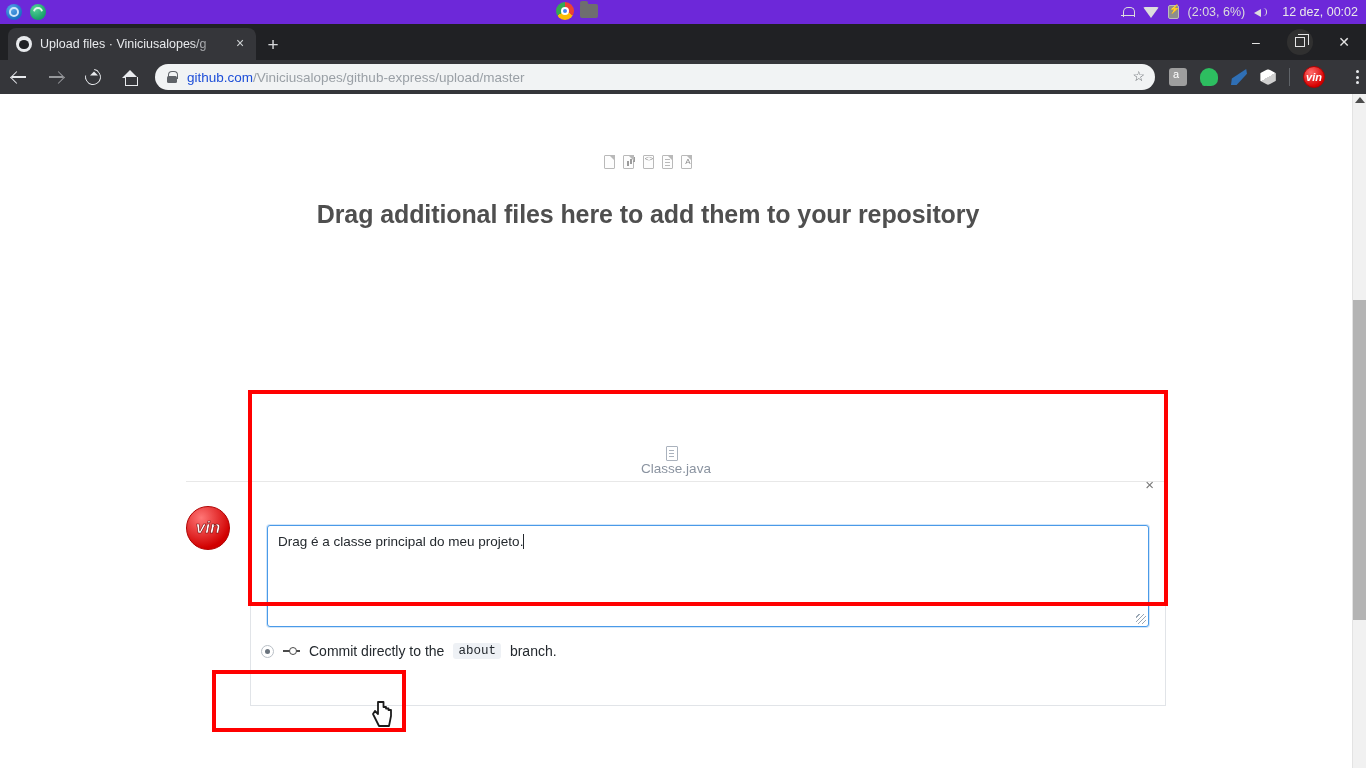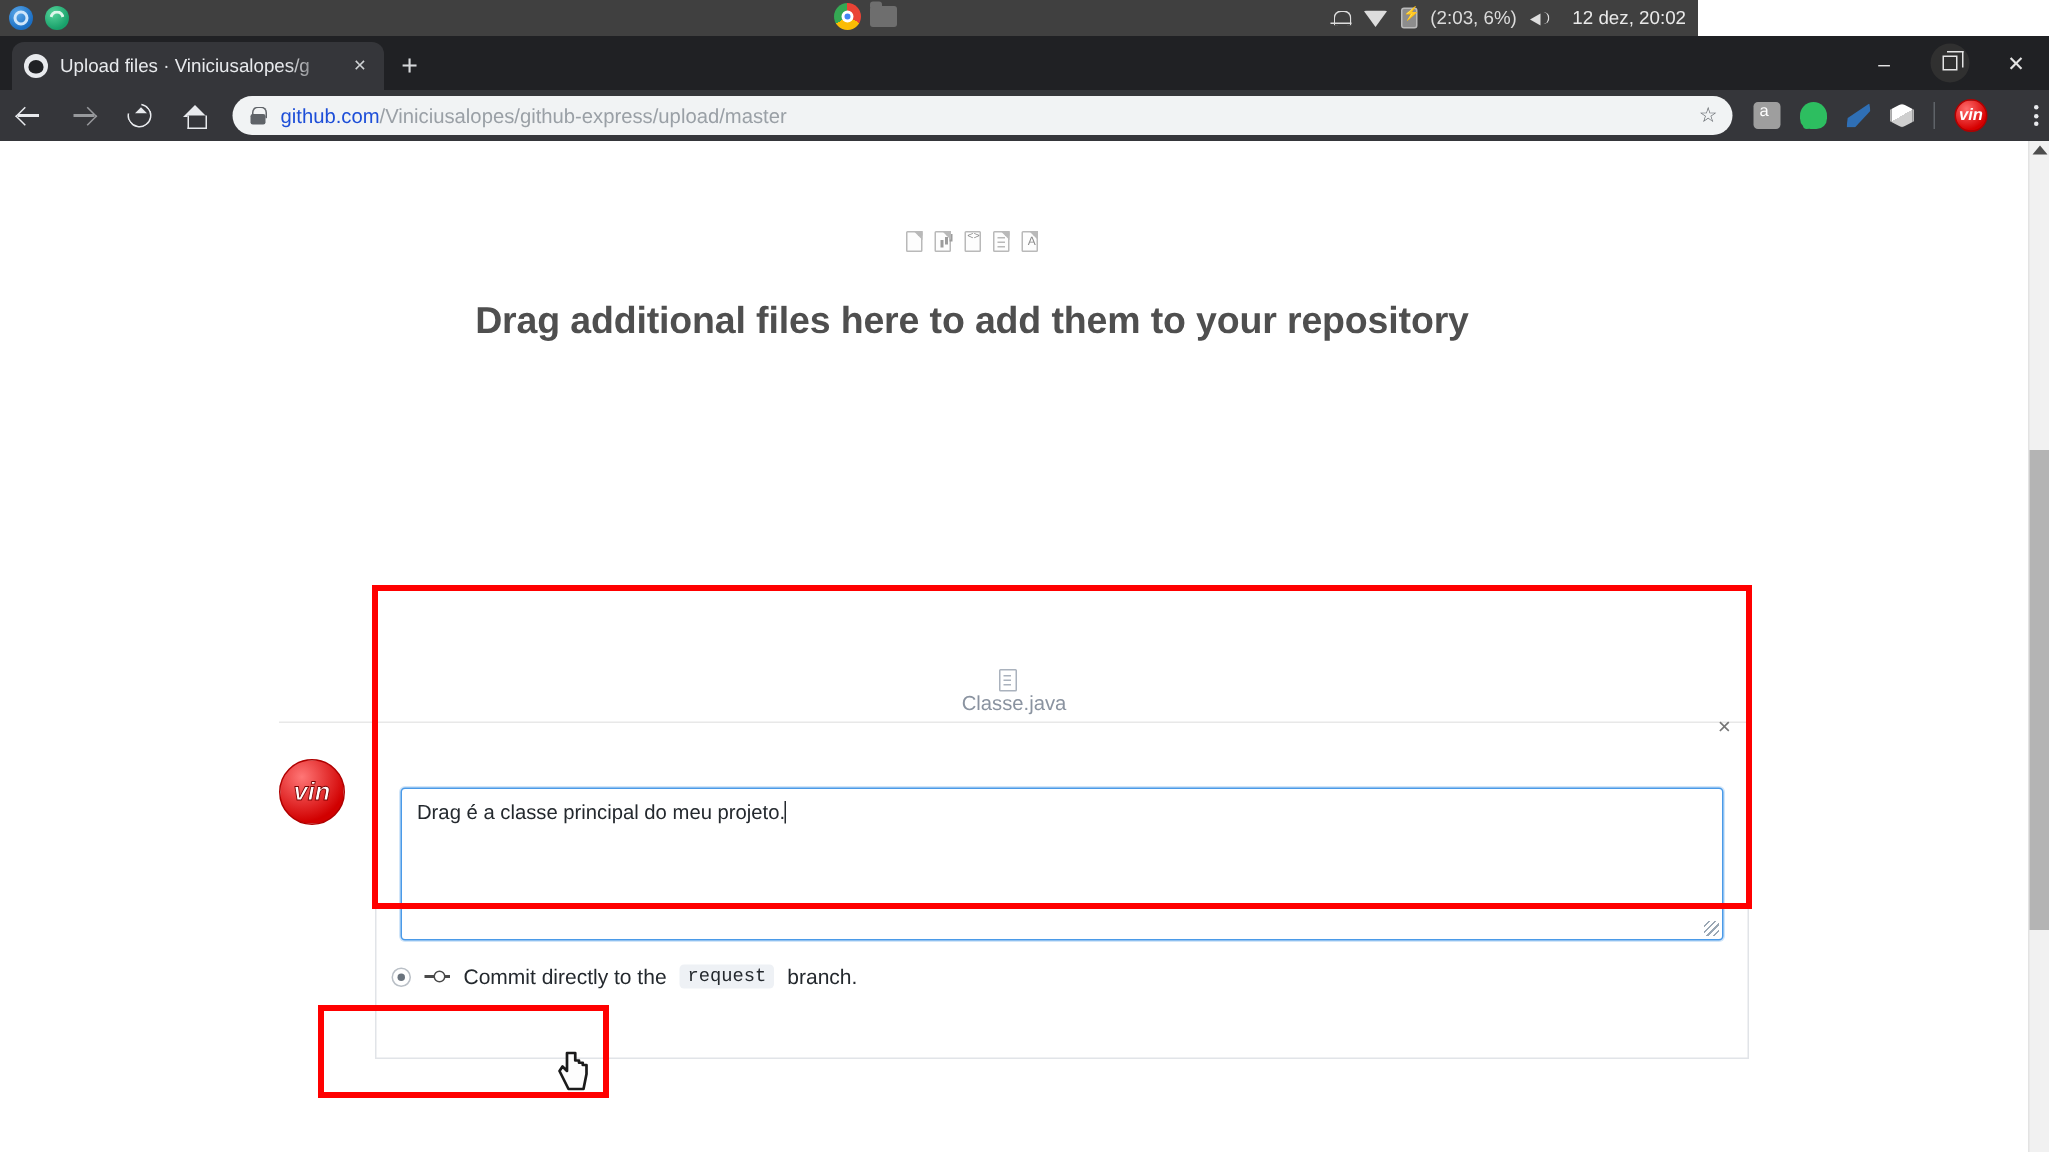--- a/index.html
+++ b/index.html
@@ -3,22 +3,22 @@
 <meta charset="utf-8">
 <style>
   * { box-sizing: border-box; margin:0; padding:0; }
   html,body{
     width:1366px; height:768px; overflow:hidden;
     font-family:"Liberation Sans", sans-serif;
     background:#fff;
   }
   
   .os-bar{
-    position:absolute; left:0; top:0; width:1132px; height:24px;
-    background:#404040; display:flex; align-items:center;
+    position:absolute; left:0; top:0; width:1366px; height:24px;
+    background:#6d28d9; display:flex; align-items:center;
     color:#e6e6e6; font-size:12px;
   }
   .os-left{ display:flex; align-items:center; gap:8px; padding-left:6px; }
   .os-ic{ width:16px; height:16px; border-radius:50%; display:block; }
   .os-ic.blue{ background:radial-gradient(circle at 35% 30%, #59a6e8, #1b6fc4 70%); position:relative;}
   .os-ic.blue::after{content:"";position:absolute;inset:3px;border:2px solid #cfe6fb;border-radius:50%;}
   .os-ic.green{ background:radial-gradient(circle at 35% 30%, #56d39a, #18a06a 70%); position:relative;}
   .os-ic.green::after{content:"";position:absolute;inset:3px;border:2px solid #dff6ea;border-radius:50%;
     clip-path:polygon(0 0,100% 0,100% 40%,50% 55%,0 40%);}
   .os-center{ position:absolute; left:556px; top:2px; display:flex; gap:6px; align-items:center;}
@@ -222,21 +222,21 @@
   <div class="os-center">
     <span class="chrome-mini"></span>
     <span class="folder-mini"></span>
   </div>
   <div class="os-right">
     <span class="bell tray-ic"></span>
     <span class="wifi tray-ic"></span>
     <span class="batt tray-ic"></span>
     <span class="batt-txt">(2:03, 6%)</span>
     <span class="spk tray-ic"></span>
-    <span class="clock">12 dez, 20:02</span>
+    <span class="clock">12 dez, 00:02</span>
   </div>
 </div>
 
 <div class="tabstrip">
   <div class="tab">
     <span class="tab-fav"></span>
     <span class="tab-title">Upload files · Viniciusalopes/g</span>
     <span class="tab-x">×</span>
   </div>
   <div class="newtab">+</div>
@@ -320,21 +320,21 @@
         <span>Drag é a classe principal do meu projeto.</span><span class="caret"></span>
         <span class="resize"></span>
       </div>
     </div>
 
     <div class="radios">
       <label class="radio-line">
         <span class="rd on"></span>
         <span class="gitcommit"></span>
         <span>Commit directly to the </span>
-        <span class="code-chip">request</span>
+        <span class="code-chip">about</span>
         <span> branch.</span>
       </label>
     </div>
 
     <div class="btnrow">
       
       
     </div>
   </div>
 

